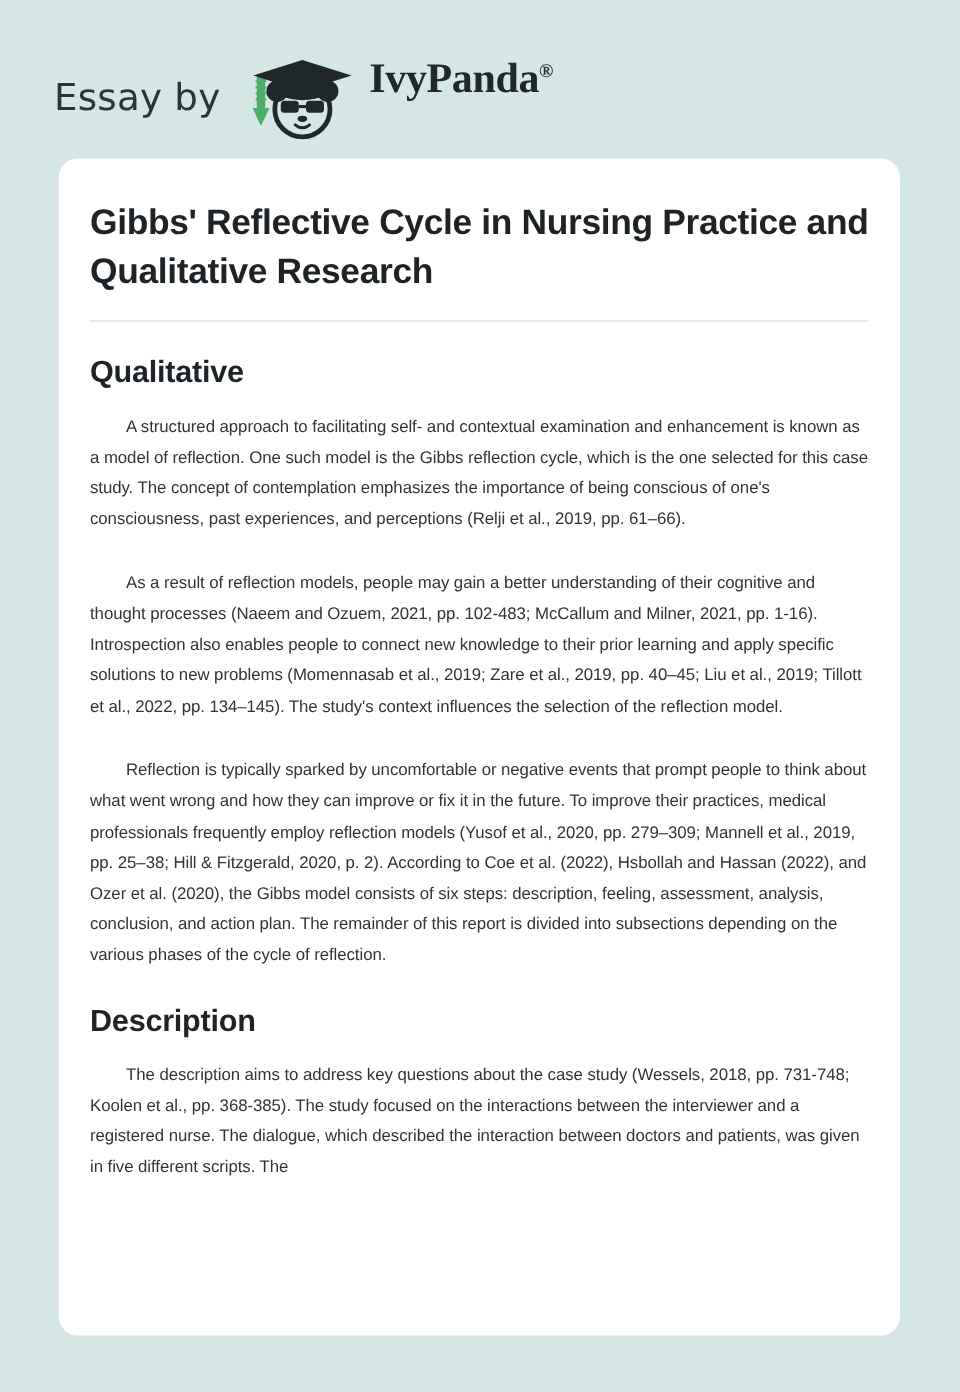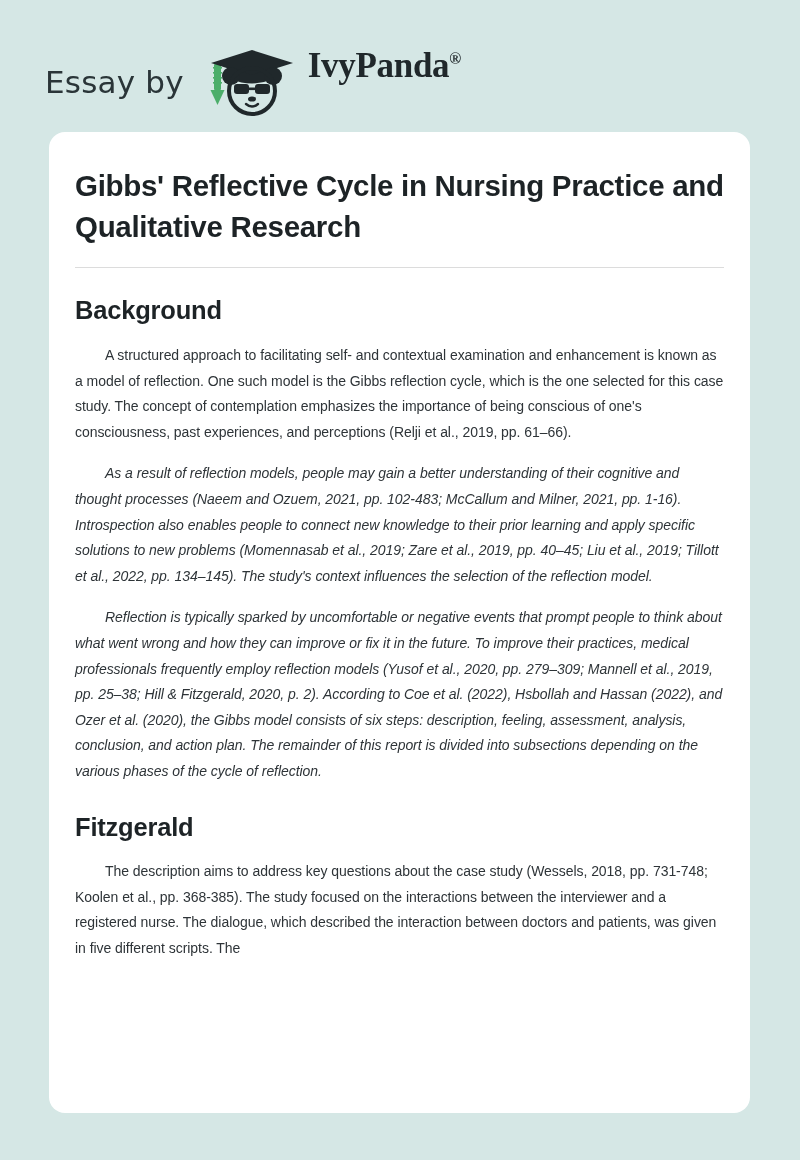--- a/index.html
+++ b/index.html
@@ -125,21 +125,21 @@
 
   .body-paragraph {
     margin: 17px 0 0 0;
     font-size: 14px;
     line-height: 25.6px;
     color: #2e3438;
     text-indent: 30px;
     text-align: left;
     letter-spacing: -0.05px;
   }
-  .body-paragraph + .body-paragraph { margin-top: 16px; font-style: italic; }
+  .body-paragraph + .body-paragraph { margin-top: 28px; }
 </style>
 </head>
 <body>
 
 <div class="brand-header">
   <span class="brand-essay-by">Essay by</span>
 
   <span class="brand-logo-wrap">
     <span class="panda-mark">
       <svg viewBox="0 0 104 70" width="104" height="70" aria-hidden="true">
@@ -175,22 +175,22 @@
 </div>
 
 <div class="paper-card">
   <div class="paper-inner">
 
     <h1 class="doc-title">Gibbs' Reflective Cycle in Nursing Practice and Qualitative Research</h1>
 
 
     <hr class="divider">
 
-    <h2 class="section-heading">Background</h2>
+    <h2 class="section-heading">Qualitative</h2>
     <p class="body-paragraph">A structured approach to facilitating self- and contextual examination and enhancement is known as a model of reflection. One such model is the Gibbs reflection cycle, which is the one selected for this case study. The concept of contemplation emphasizes the importance of being conscious of one's consciousness, past experiences, and perceptions (Relji et al., 2019, pp. 61–66).</p>
     <p class="body-paragraph">As a result of reflection models, people may gain a better understanding of their cognitive and thought processes (Naeem and Ozuem, 2021, pp. 102-483; McCallum and Milner, 2021, pp. 1-16). Introspection also enables people to connect new knowledge to their prior learning and apply specific solutions to new problems (Momennasab et al., 2019; Zare et al., 2019, pp. 40–45; Liu et al., 2019; Tillott et al., 2022, pp. 134–145). The study's context influences the selection of the reflection model.</p>
     <p class="body-paragraph">Reflection is typically sparked by uncomfortable or negative events that prompt people to think about what went wrong and how they can improve or fix it in the future. To improve their practices, medical professionals frequently employ reflection models (Yusof et al., 2020, pp. 279–309; Mannell et al., 2019, pp. 25–38; Hill &amp; Fitzgerald, 2020, p. 2). According to Coe et al. (2022), Hsbollah and Hassan (2022), and Ozer et al. (2020), the Gibbs model consists of six steps: description, feeling, assessment, analysis, conclusion, and action plan. The remainder of this report is divided into subsections depending on the various phases of the cycle of reflection.</p>
 
-    <h2 class="section-heading">Fitzgerald</h2>
+    <h2 class="section-heading">Description</h2>
     <p class="body-paragraph">The description aims to address key questions about the case study (Wessels, 2018, pp. 731-748; Koolen et al., pp. 368-385). The study focused on the interactions between the interviewer and a registered nurse. The dialogue, which described the interaction between doctors and patients, was given in five different scripts. The</p>
 
   </div>
 </div>
 
 </body></html>

